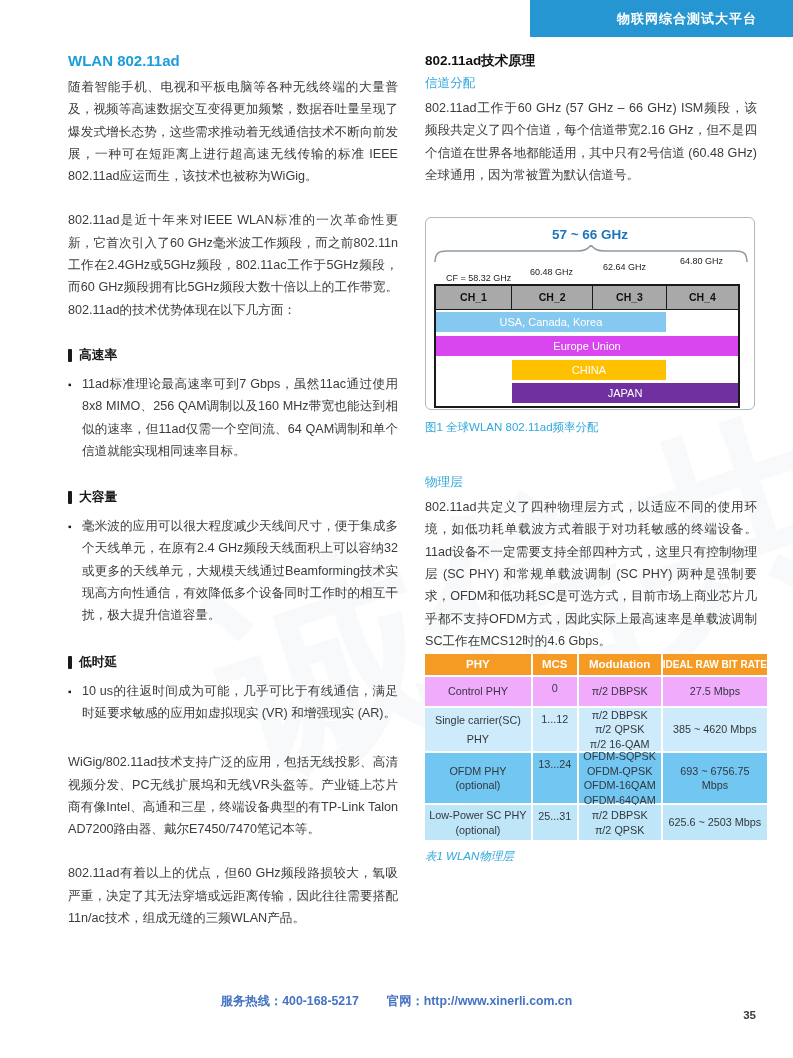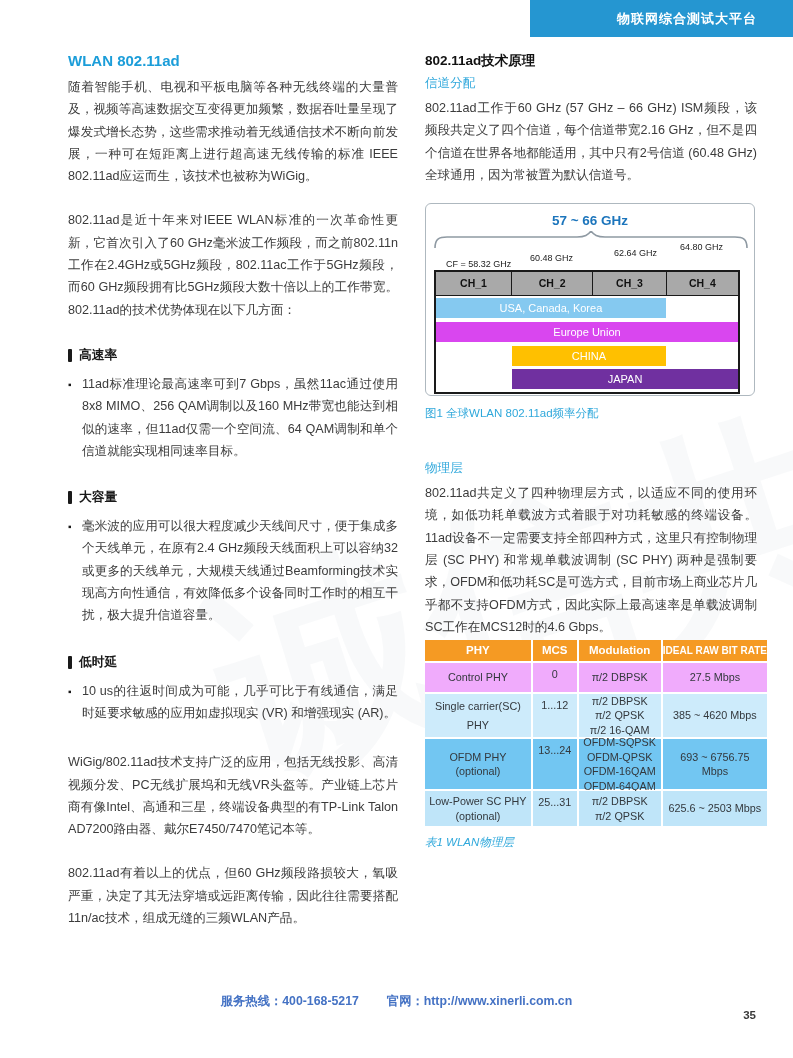--- a/index.html
+++ b/index.html
@@ -33,21 +33,21 @@
   .col.left  { left:68px;  width:330px; }
   .col.right { left:425px; width:332px; }
   p.body { font-size:12.6px; line-height:22.3px; color:#3b3b3b; }
 
   .h-main-blue { color:#1B9DD9; font-size:15px; font-weight:bold; margin-bottom:7px; }
   .h-main-black { color:#111; font-size:13.5px; font-weight:bold; margin-bottom:5px; }
   .h-sub-blue { color:#33A9DC; font-size:12.6px; margin-bottom:5px; }
 
   .mb22 { margin-bottom:22px; }
   .mb26 { margin-bottom:26px; }
-  .mb16 { margin-bottom:17px; }
+  .mb16 { margin-bottom:31px; }
 
   
   .feature { margin-bottom:27px; }
   .feature-head { display:flex; align-items:center; font-size:12.8px; font-weight:bold; color:#1a1a1a; margin-bottom:9px; }
   .fbar { display:inline-block; width:4px; height:13px; background:#1a1a1a; margin-right:7px; border-radius:1px; }
   .feature-bullet { display:flex; font-size:12.6px; line-height:22.3px; }
   .bdot { flex:0 0 14px; font-size:10px; padding-top:1px; color:#1a1a1a; }
 
   
   .figure-frame {
@@ -55,21 +55,21 @@
     border:1px solid #AEB8BF; border-radius:6px; background:#fff;
   }
   .fig-title {
     position:absolute; top:9px; left:0; width:100%; text-align:center;
     color:#1C75BC; font-size:13.5px; font-weight:bold;
   }
   .brace { position:absolute; top:27px; left:6px; }
   .freq { position:absolute; font-size:9px; color:#222; white-space:nowrap; }
   .freq.f0 { left:20px;  top:55px; }
   .freq.f1 { left:104px; top:49px; }
-  .freq.f2 { left:177px; top:44px;margin-left:11px; }
+  .freq.f2 { left:177px; top:44px; }
   .freq.f3 { left:254px; top:38px; }
 
   .chan-table {
     position:absolute; left:8px; top:66px; width:306px;
     border:2px solid #1a1a1a; background:#fff;
   }
   .chan-header { display:grid; grid-template-columns:25.2% 26.9% 24.3% 23.6%; }
   .chan-header .ch {
     background:#A9A9A9; color:#111; font-size:10.5px; font-weight:bold;
     text-align:center; padding:5px 0 6px 0; border-right:1px solid #1a1a1a;

